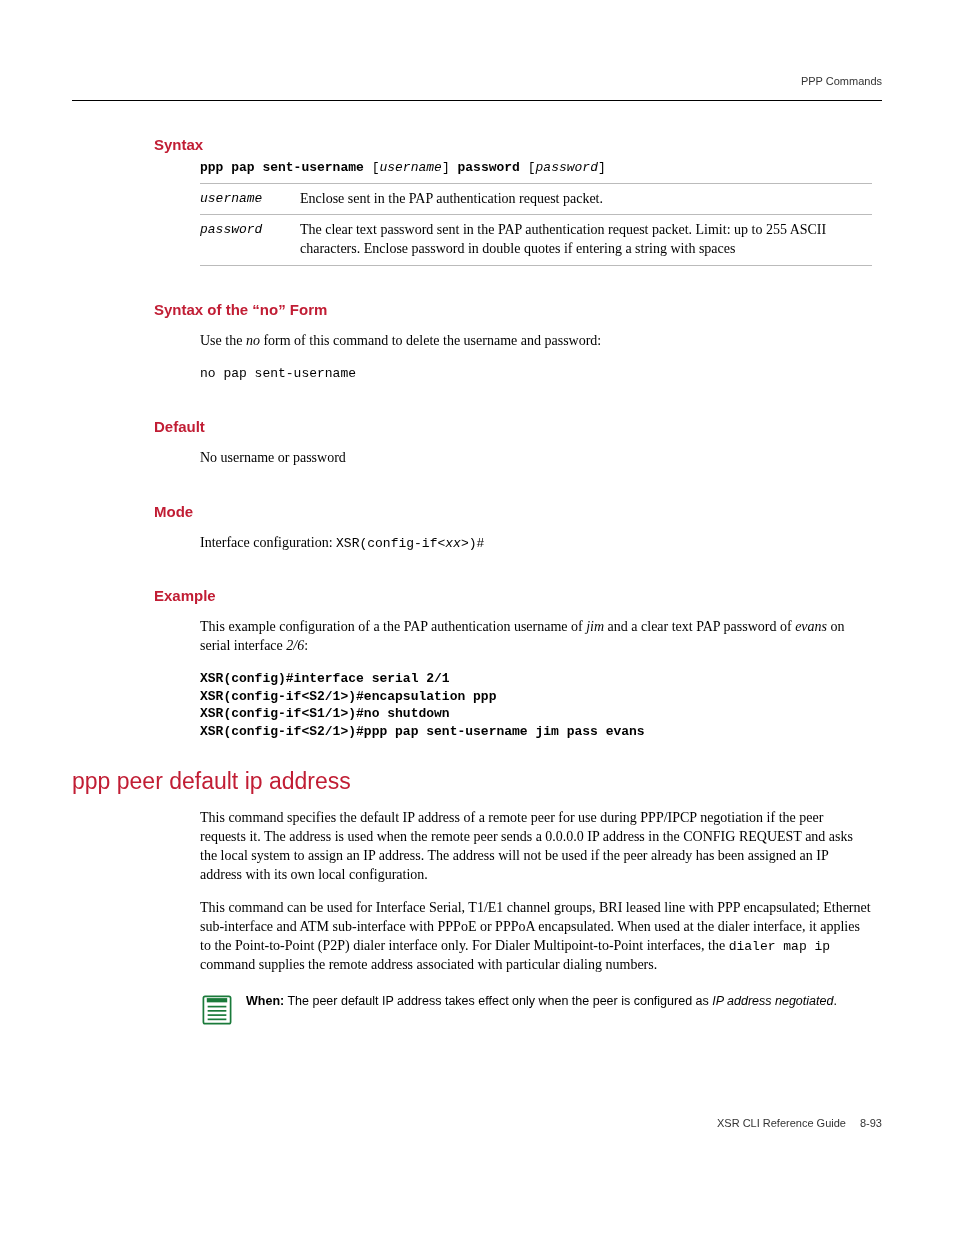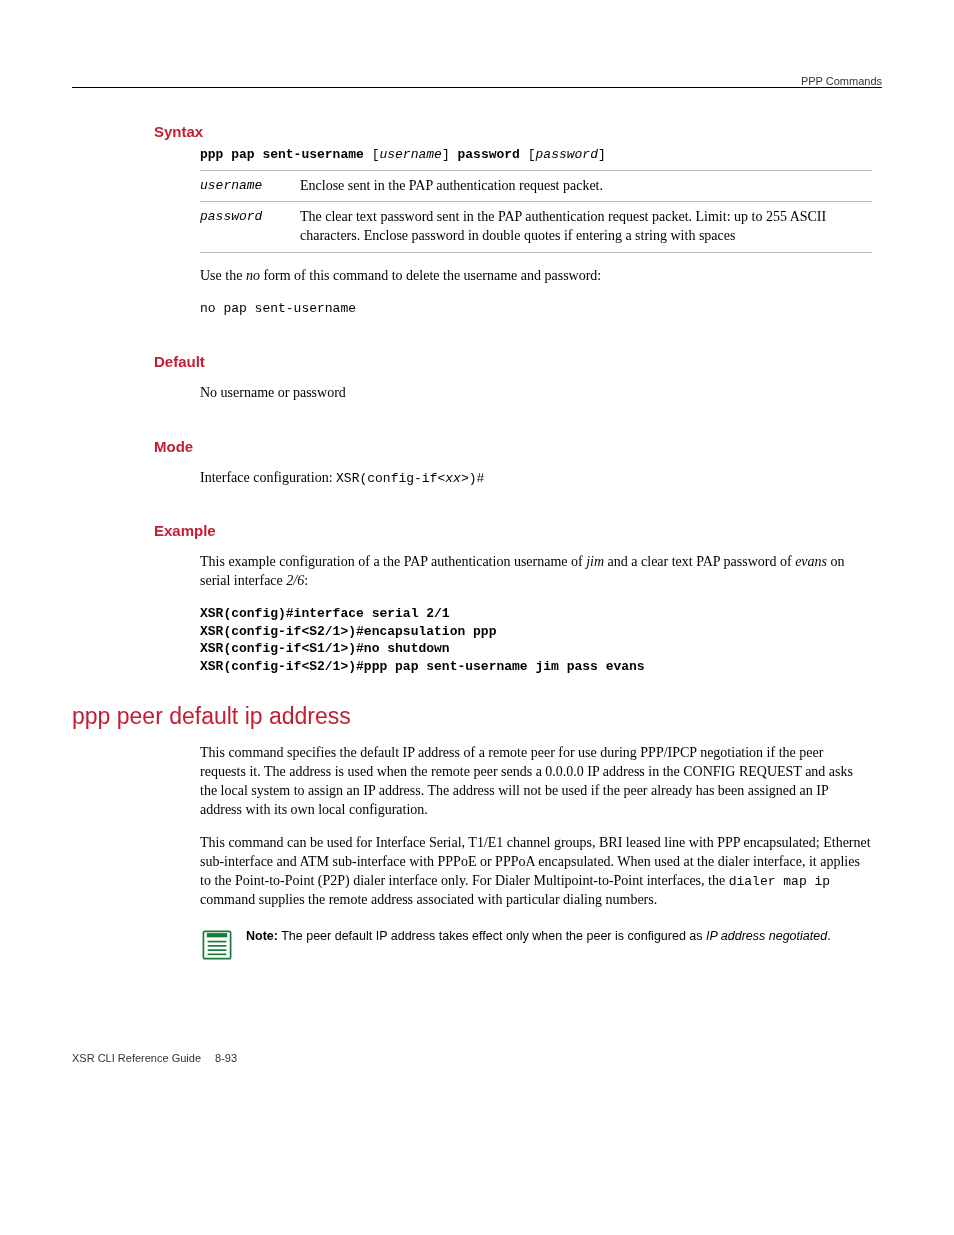--- a/index.html
+++ b/index.html
@@ -13,21 +13,21 @@
   }
   .page {
     padding: 75px 72px 60px 72px;
     box-sizing: border-box;
   }
   .header-line {
     text-align: right;
     font-family: Arial, Helvetica, sans-serif;
     font-size: 11px;
     color: #333;
-    padding-bottom: 0;
+    padding-bottom: 13px;
     border-bottom: 1px solid #000;
     margin-bottom: 12px;
   }
   h2.section {
     font-family: Arial, Helvetica, sans-serif;
     font-weight: bold;
     color: #c11d34;
     font-size: 15px;
     margin: 35px 0 6px 82px;
   }
@@ -94,21 +94,21 @@
     width: 34px;
     height: 34px;
   }
   .note-text {
     font-family: Arial, Helvetica, sans-serif;
     font-size: 12.5px;
     line-height: 1.35;
   }
   .footer {
     display: flex;
-    justify-content: flex-start;
+    justify-content: flex-end;
     font-family: Arial, Helvetica, sans-serif;
     font-size: 11px;
     color: #333;
     margin-top: 90px;
     gap: 14px;
   }
 </style>
 </head>
 <body>
 
@@ -130,20 +130,21 @@
         <td>Enclose sent in the PAP authentication request packet.</td>
       </tr>
       <tr>
         <td class="pname">password</td>
         <td>The clear text password sent in the PAP authentication request packet. Limit: up to 255 ASCII characters. Enclose password in double quotes if entering a string with spaces</td>
       </tr>
     </tbody>
       </table>
   </div>
 
+  <h2 class="section">Syntax of the “no” Form</h2>
   <div class="body">
     <p>
       <span>Use the </span><span class="ital">no</span><span> form of this command to delete the username and password:</span>
     </p>
     <div class="monob">no pap sent-username</div>
   </div>
 
   <h2 class="section">Default</h2>
   <div class="body">
     <p>No username or password</p>
@@ -176,21 +177,21 @@
     <div class="note">
       <svg class="note-icon" viewBox="0 0 40 40">
         <rect x="4" y="4" width="32" height="32" rx="2" fill="#fff" stroke="#1a7a3a" stroke-width="2"></rect>
         <rect x="8" y="6" width="24" height="5" fill="#1a7a3a"></rect>
         <line x1="9" y1="16" x2="31" y2="16" stroke="#1a7a3a" stroke-width="2"></line>
         <line x1="9" y1="21" x2="31" y2="21" stroke="#1a7a3a" stroke-width="2"></line>
         <line x1="9" y1="26" x2="31" y2="26" stroke="#1a7a3a" stroke-width="2"></line>
         <line x1="9" y1="31" x2="31" y2="31" stroke="#1a7a3a" stroke-width="2"></line>
       </svg>
       <div class="note-text">
-        <b>Note:</b><span> The peer default IP address takes effect only when the peer is configured as </span><i>IP address negotiated</i><span>.</span>
+        <b>When:</b><span> The peer default IP address takes effect only when the peer is configured as </span><i>IP address negotiated</i><span>.</span>
       </div>
     </div>
   </div>
 
   <div class="footer">
     <span>XSR CLI Reference Guide</span>
     <span>8-93</span>
   </div>
 </div>
 

